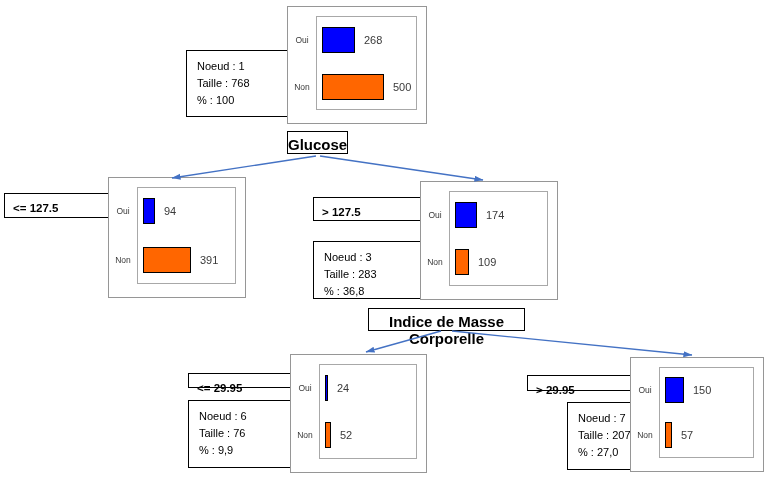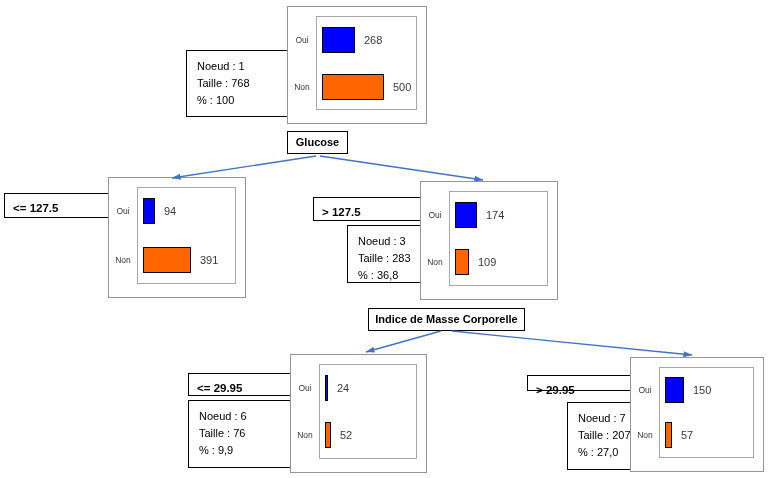--- a/index.html
+++ b/index.html
@@ -12,21 +12,21 @@
   .bar-row{display:flex;align-items:center;}
   .bar-label{width:28px;text-align:center;font-size:8.5px;color:#3a3a3a;}
   .bar{height:26px;border:1px solid #000;margin-left:6px;box-sizing:border-box;min-width:2px;}
   .bar.oui{background:var(--oui,#0000ff);}
   .bar.non{background:var(--non,#ff6600);}
   .bar-value{margin-left:9px;font-size:11px;color:#3a3a3a;white-space:nowrap;}
 
   .box{position:absolute;background:#fff;border:1px solid #000;box-sizing:border-box;z-index:1;}
   .cond{font-weight:bold;font-size:11.5px;padding:8px 0 0 8px;}
   .info{font-size:11px;line-height:17px;padding:7px 0 0 10px;color:#000;}
-  .split{position:absolute;background:#fff;border:1px solid #000;box-sizing:border-box;font-weight:bold;font-size:11px;text-align:center;padding-top:4px;z-index:2;}
+  .split{position:absolute;background:#fff;border:1px solid #000;box-sizing:border-box;font-weight:bold;font-size:15px;text-align:center;padding-top:4px;z-index:2;}
 
   svg.arrows{position:absolute;left:0;top:0;width:768px;height:478px;z-index:3;pointer-events:none;}
 </style>
 </head>
 <body>
 
 <div id="canvas">
 
   <div class="box info" style="left:186px;top:50px;width:162px;height:67px;">
     <div>Noeud : 1</div>
@@ -62,21 +62,21 @@
       </div>
       <div class="bar-row">
         <span class="bar-label">Non</span>
         <div class="bar non" style="width: 48px;"></div>
         <span class="bar-value">391</span>
       </div>
     </div>
   </div>
 
   <div class="box cond" style="left:313px;top:197px;width:112px;height:24px;">&gt; 127.5</div>
-  <div class="box info" style="left:313px;top:225px;width:112px;height:58px;margin-left:34px;">
+  <div class="box info" style="left:313px;top:241px;width:112px;height:58px;">
     <div>Noeud : 3</div>
     <div>Taille : 283</div>
     <div>% : 36,8</div>
   </div>
   <div class="chart-box" style="left:420px;top:181px;width:138px;height:119px;">
     <div class="chart-frame"></div>
     <div class="chart-rows">
       <div class="bar-row">
         <span class="bar-label">Oui</span>
         <div class="bar oui" style="width: 22px;"></div>
@@ -85,21 +85,21 @@
       <div class="bar-row">
         <span class="bar-label">Non</span>
         <div class="bar non" style="width: 14px;"></div>
         <span class="bar-value">109</span>
       </div>
     </div>
   </div>
 
   <div class="split" style="left:368px;top:308px;width:157px;height:23px;">Indice de Masse Corporelle</div>
 
-  <div class="box cond" style="left:188px;top:373px;width:110px;height:23px;">&lt;= 29.95</div>
+  <div class="box cond" style="left:188px;top:373px;width:110px;height:15px;">&lt;= 29.95</div>
   <div class="box info" style="left:188px;top:400px;width:110px;height:68px;">
     <div>Noeud : 6</div>
     <div>Taille : 76</div>
     <div>% : 9,9</div>
   </div>
   <div class="chart-box" style="left:290px;top:354px;width:137px;height:119px;">
     <div class="chart-frame"></div>
     <div class="chart-rows">
       <div class="bar-row">
         <span class="bar-label">Oui</span>

